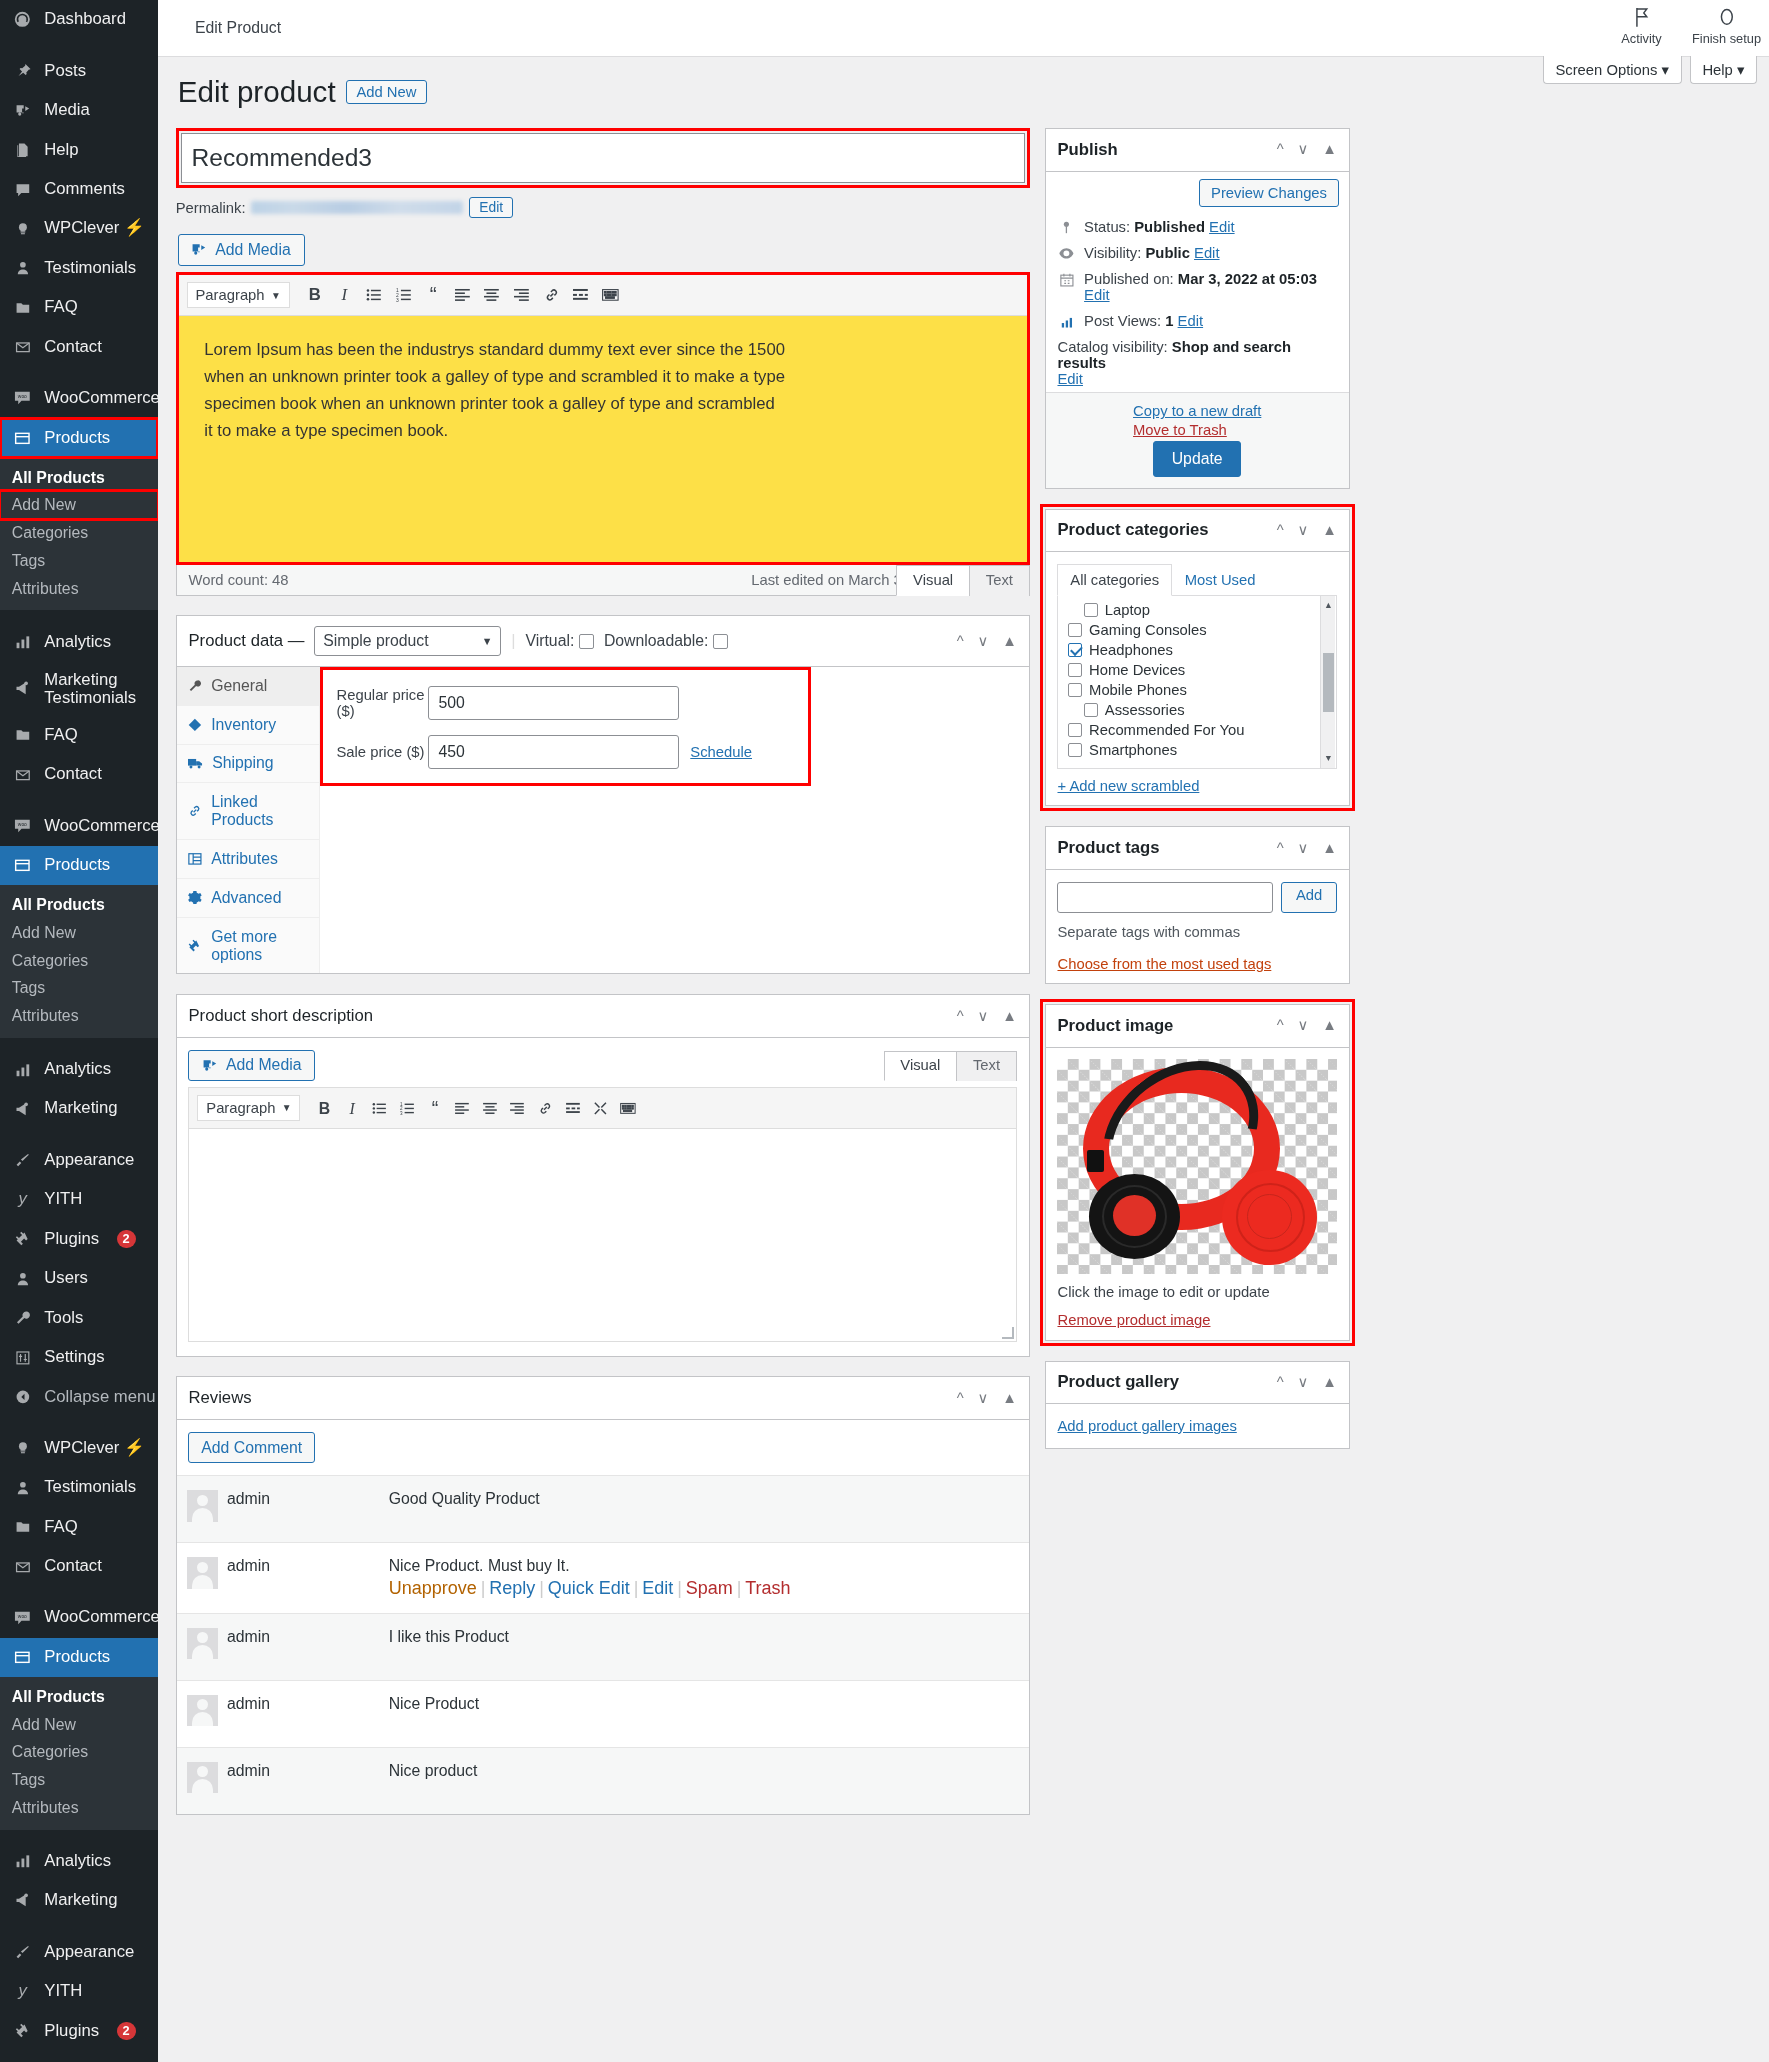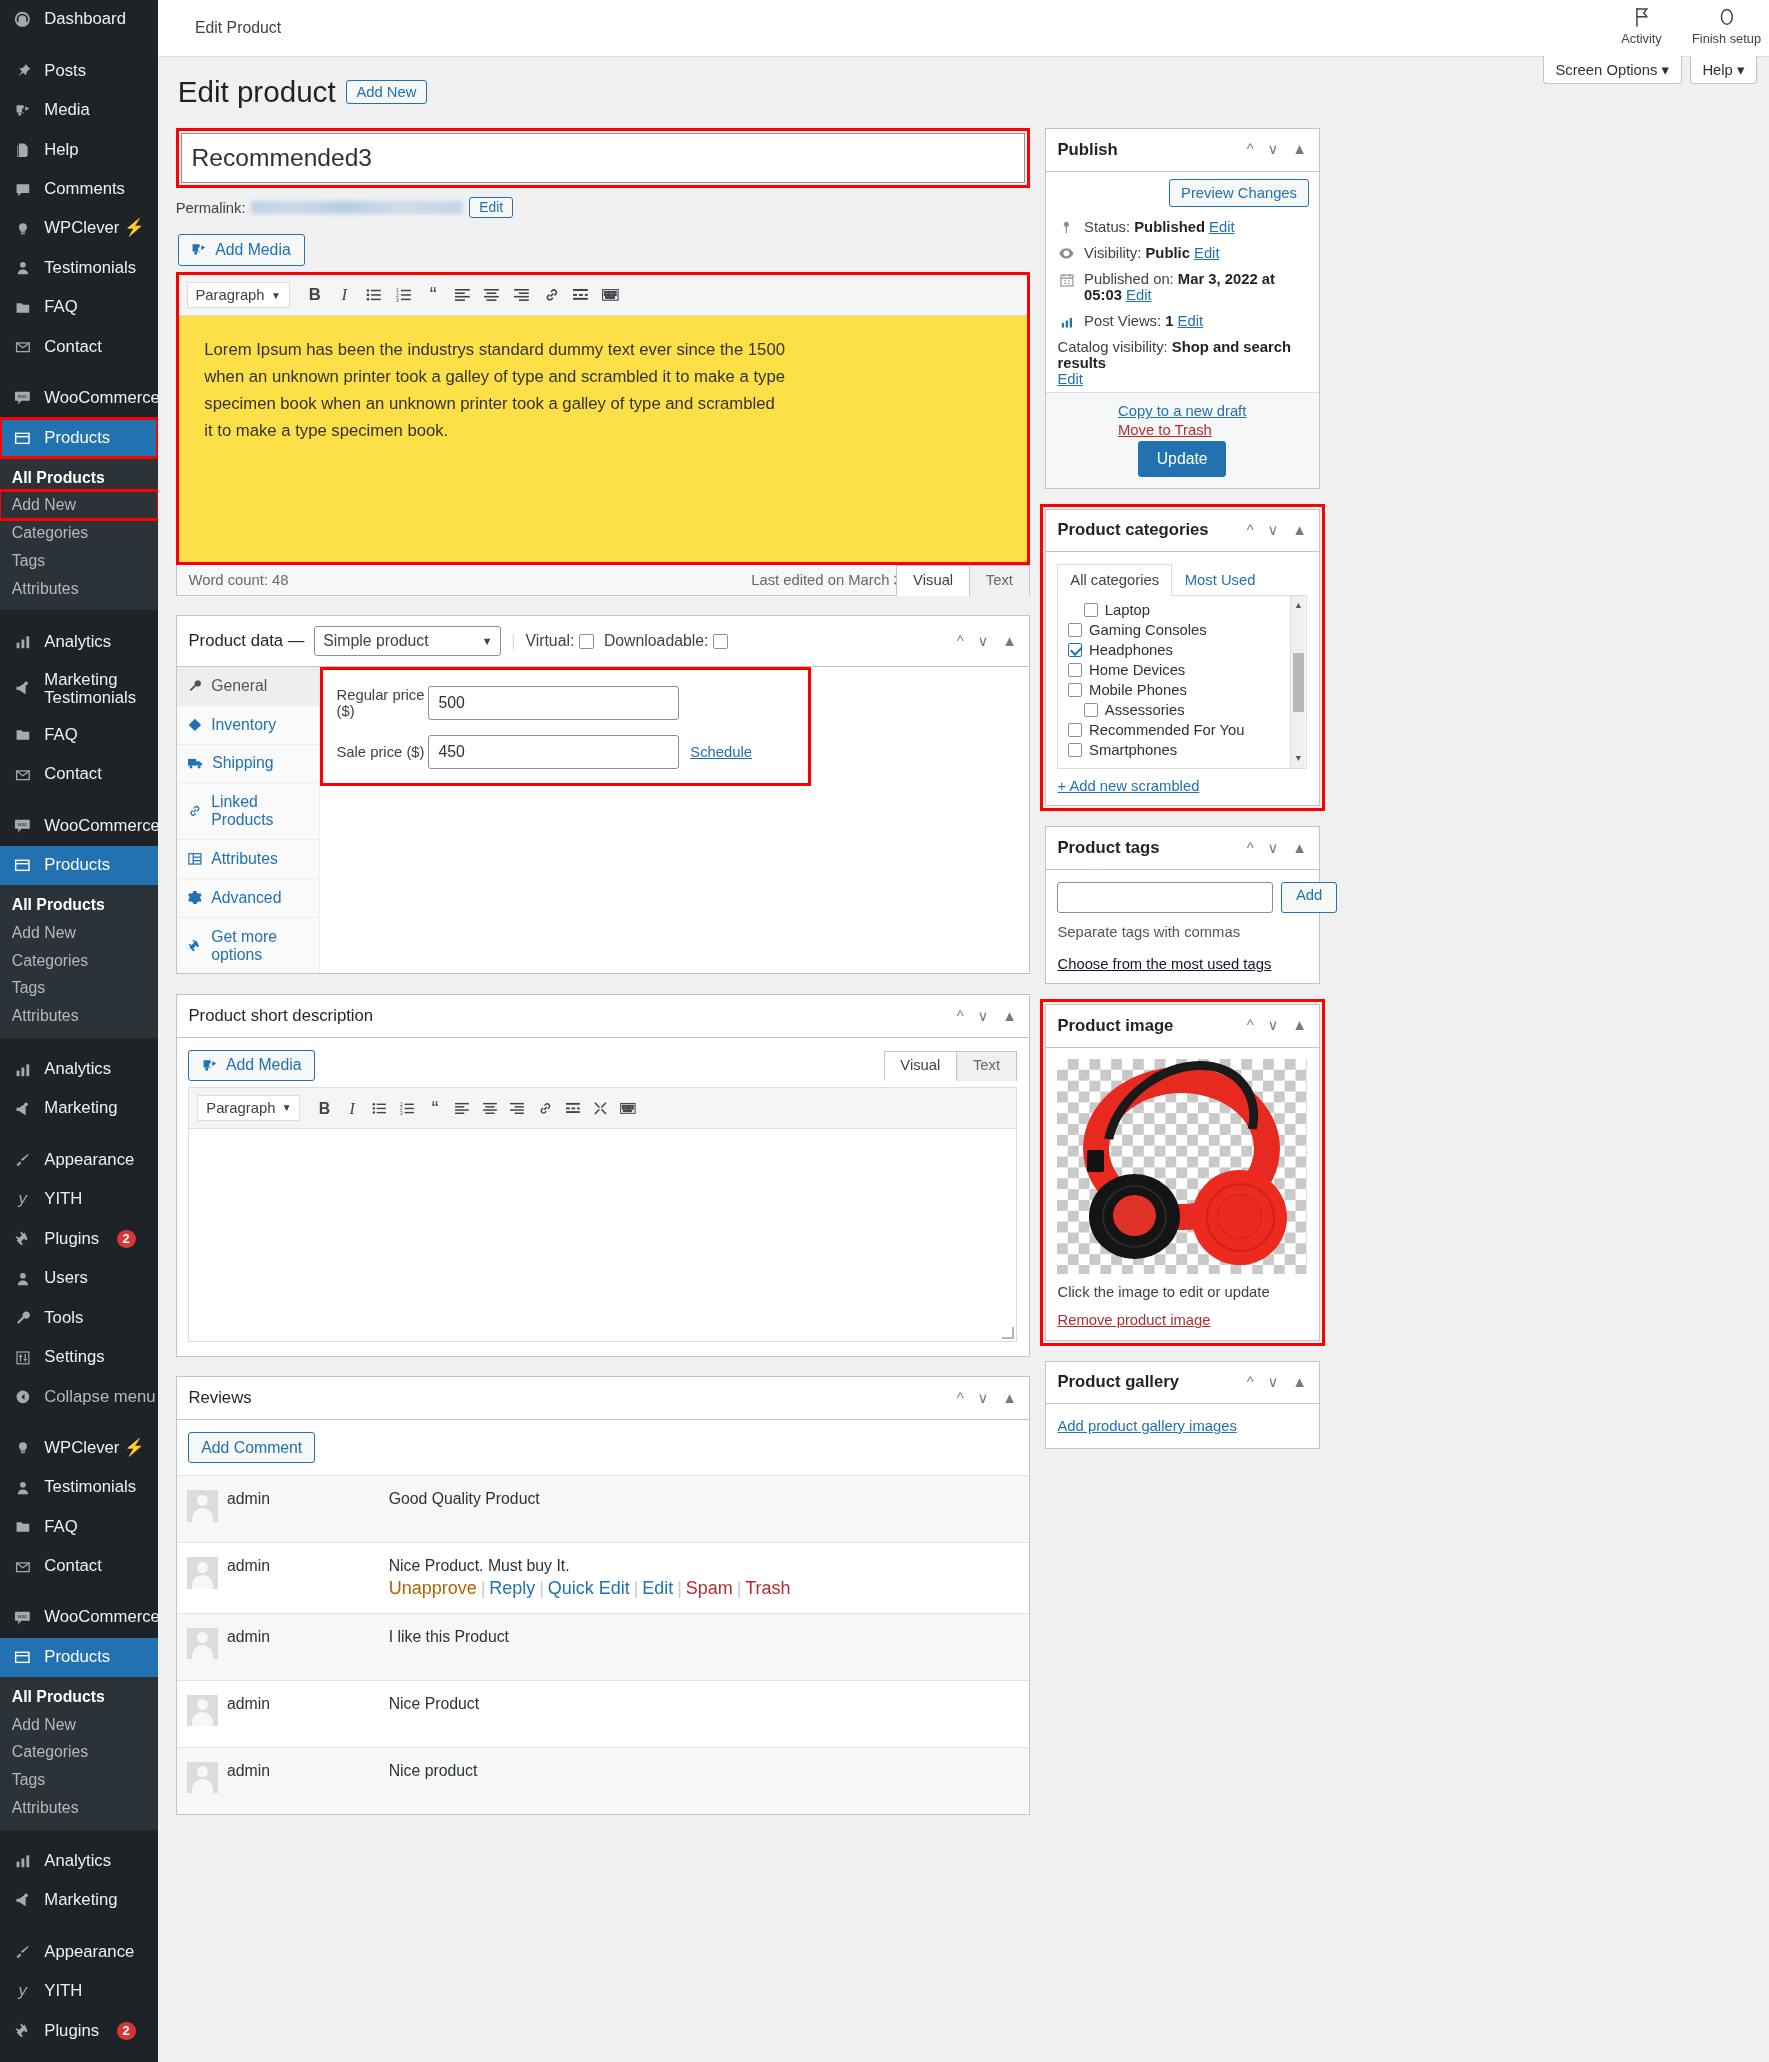--- a/index.html
+++ b/index.html
@@ -105,21 +105,21 @@
   }
   h1.page-title { font-size:29.6px; font-weight:400; margin:0; color:#1d2327; }
   .page-title-action {
     border:1px solid #2271b1; color:#2271b1; background:#f6f7f7;
     border-radius:3px; padding:3px 9.9px; font-size:14.8px;
   }
 
   
   #post-body { position:absolute; left:17.7px; top:71px; right:17.7px; }
   #postbox-container-2 { position:absolute; left:0; top:0; width:854px; }
-  #postbox-container-1 { position:absolute; left:869px; top:0; width:275px; }
+  #postbox-container-1 { position:absolute; left:869px; top:0; width:305px; }
 
   
   .titlewrap {
     border:3px solid #ff0000; padding:2px; background:#f0f0f1;
   }
   #title {
     width:100%; display:block;
     border:1px solid #8c8f94; background:#fff;
     padding:6.9px 9.9px; font-size:24.6px; line-height:1.4;
     color:#2c3338; font-family:"Liberation Sans",sans-serif;
@@ -318,21 +318,21 @@
   .cat-scroll .arr { position:absolute; left:0; width:14.8px; height:14.8px; text-align:center; font-size:8.9px; color:#50575e; line-height:14.8px; }
   .cat-scroll .arr.up { top:2px; }
   .cat-scroll .arr.dn { bottom:2px; }
   .addcat { display:block; margin-top:8.9px; font-size:14.8px; color:#2271b1; text-decoration:underline; }
 
   
   .tag-row { display:flex; gap:7.9px; }
   .tag-input { flex:1; border:1px solid #8c8f94; border-radius:3px; padding:5.9px 7.9px; font-size:14.8px; background:#fff; height:31.5px; }
   .btn-add { background:#f6f7f7; border:1px solid #2271b1; color:#2271b1; border-radius:3px; padding:4.9px 13.8px; font-size:14.8px; }
   .tag-hint { margin-top:10.8px; font-size:14.8px; color:#50575e; }
-  .tag-link { display:block; margin-top:15.8px; font-size:14.8px; color:#0f172a; text-decoration:underline; }
+  .tag-link { display:block; margin-top:15.8px; font-size:14.8px; color:#c2410c; text-decoration:underline; }
 
   
   .prodimg {
     width:100%; height:215px;
     background-color:#fff;
     background-image:
       linear-gradient(45deg,#c8c8c8 25%,transparent 25%,transparent 75%,#c8c8c8 75%),
       linear-gradient(45deg,#c8c8c8 25%,transparent 25%,transparent 75%,#c8c8c8 75%);
     background-size:21.7px 21.7px;
     background-position:0 0,10.8px 10.8px;

